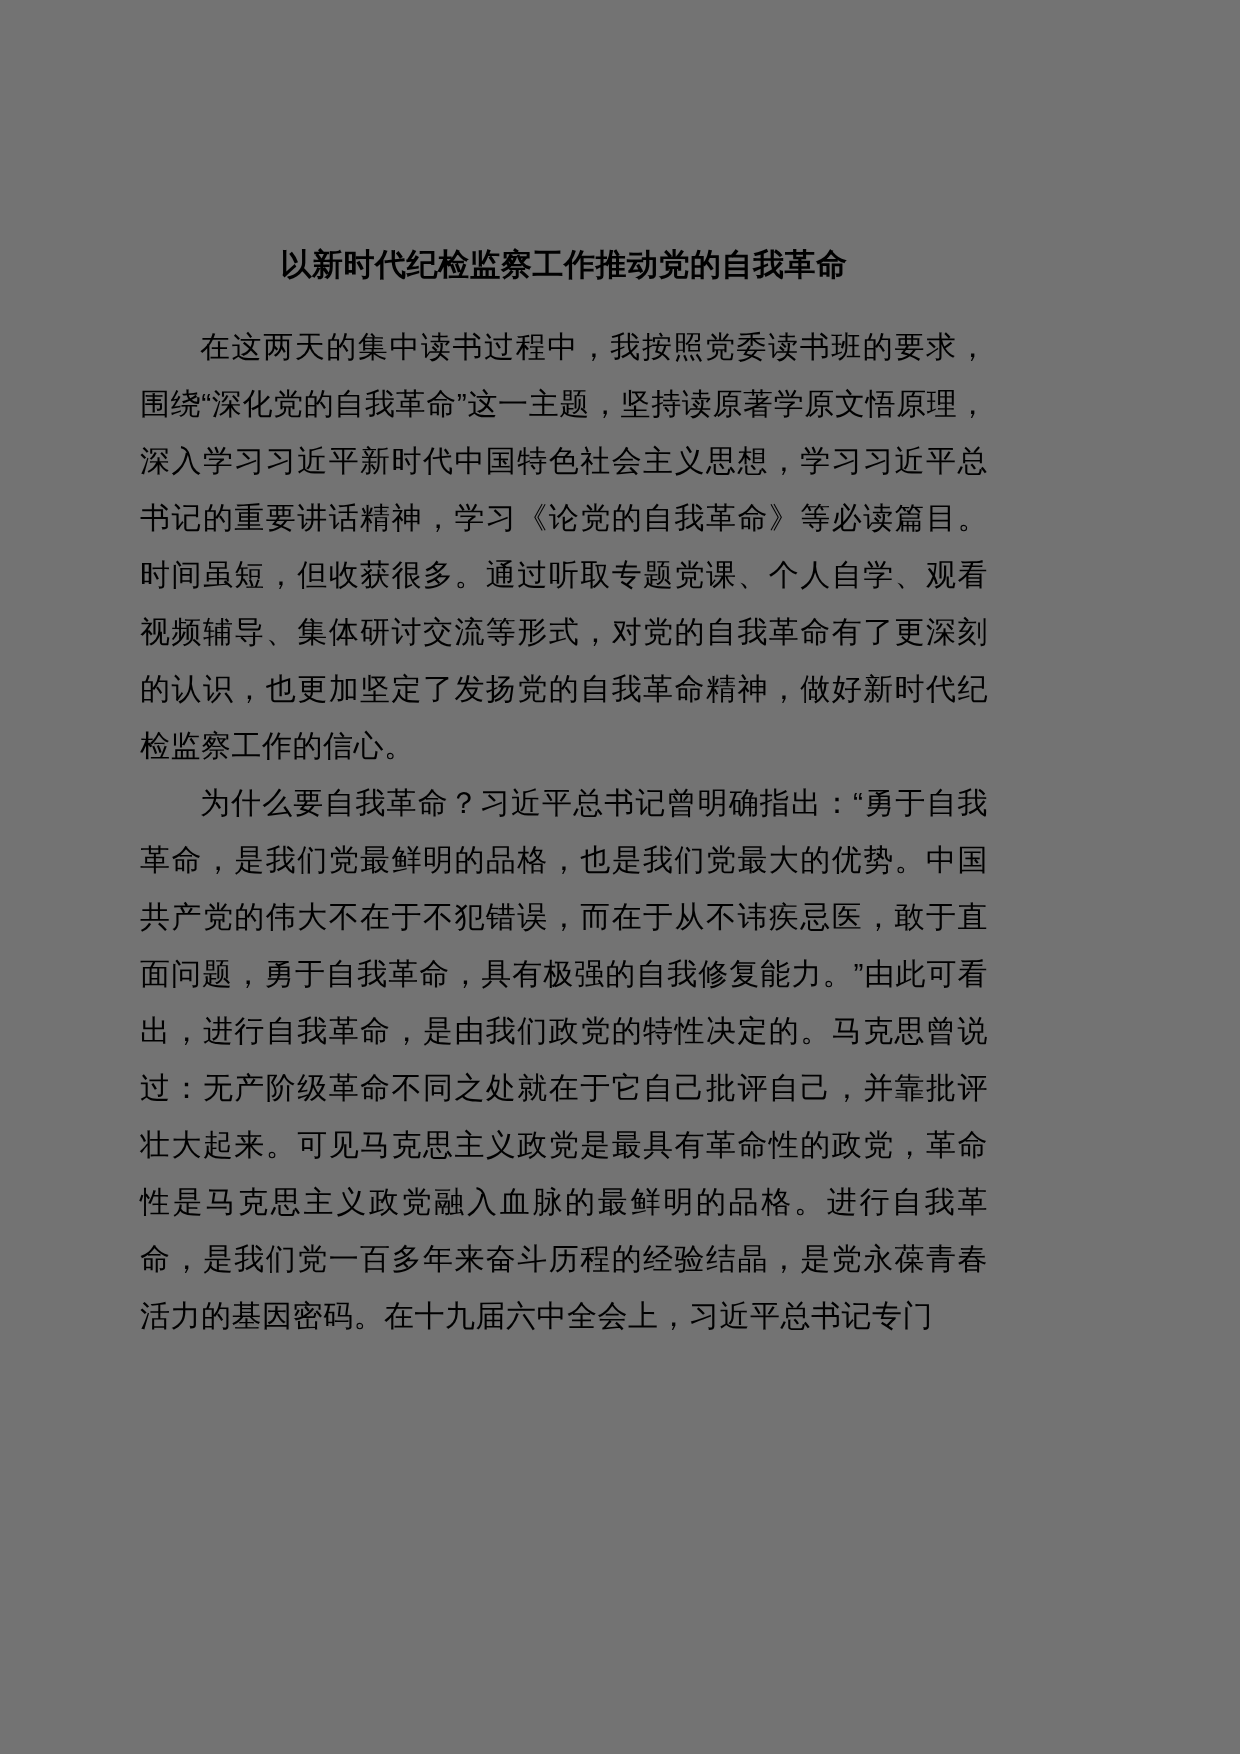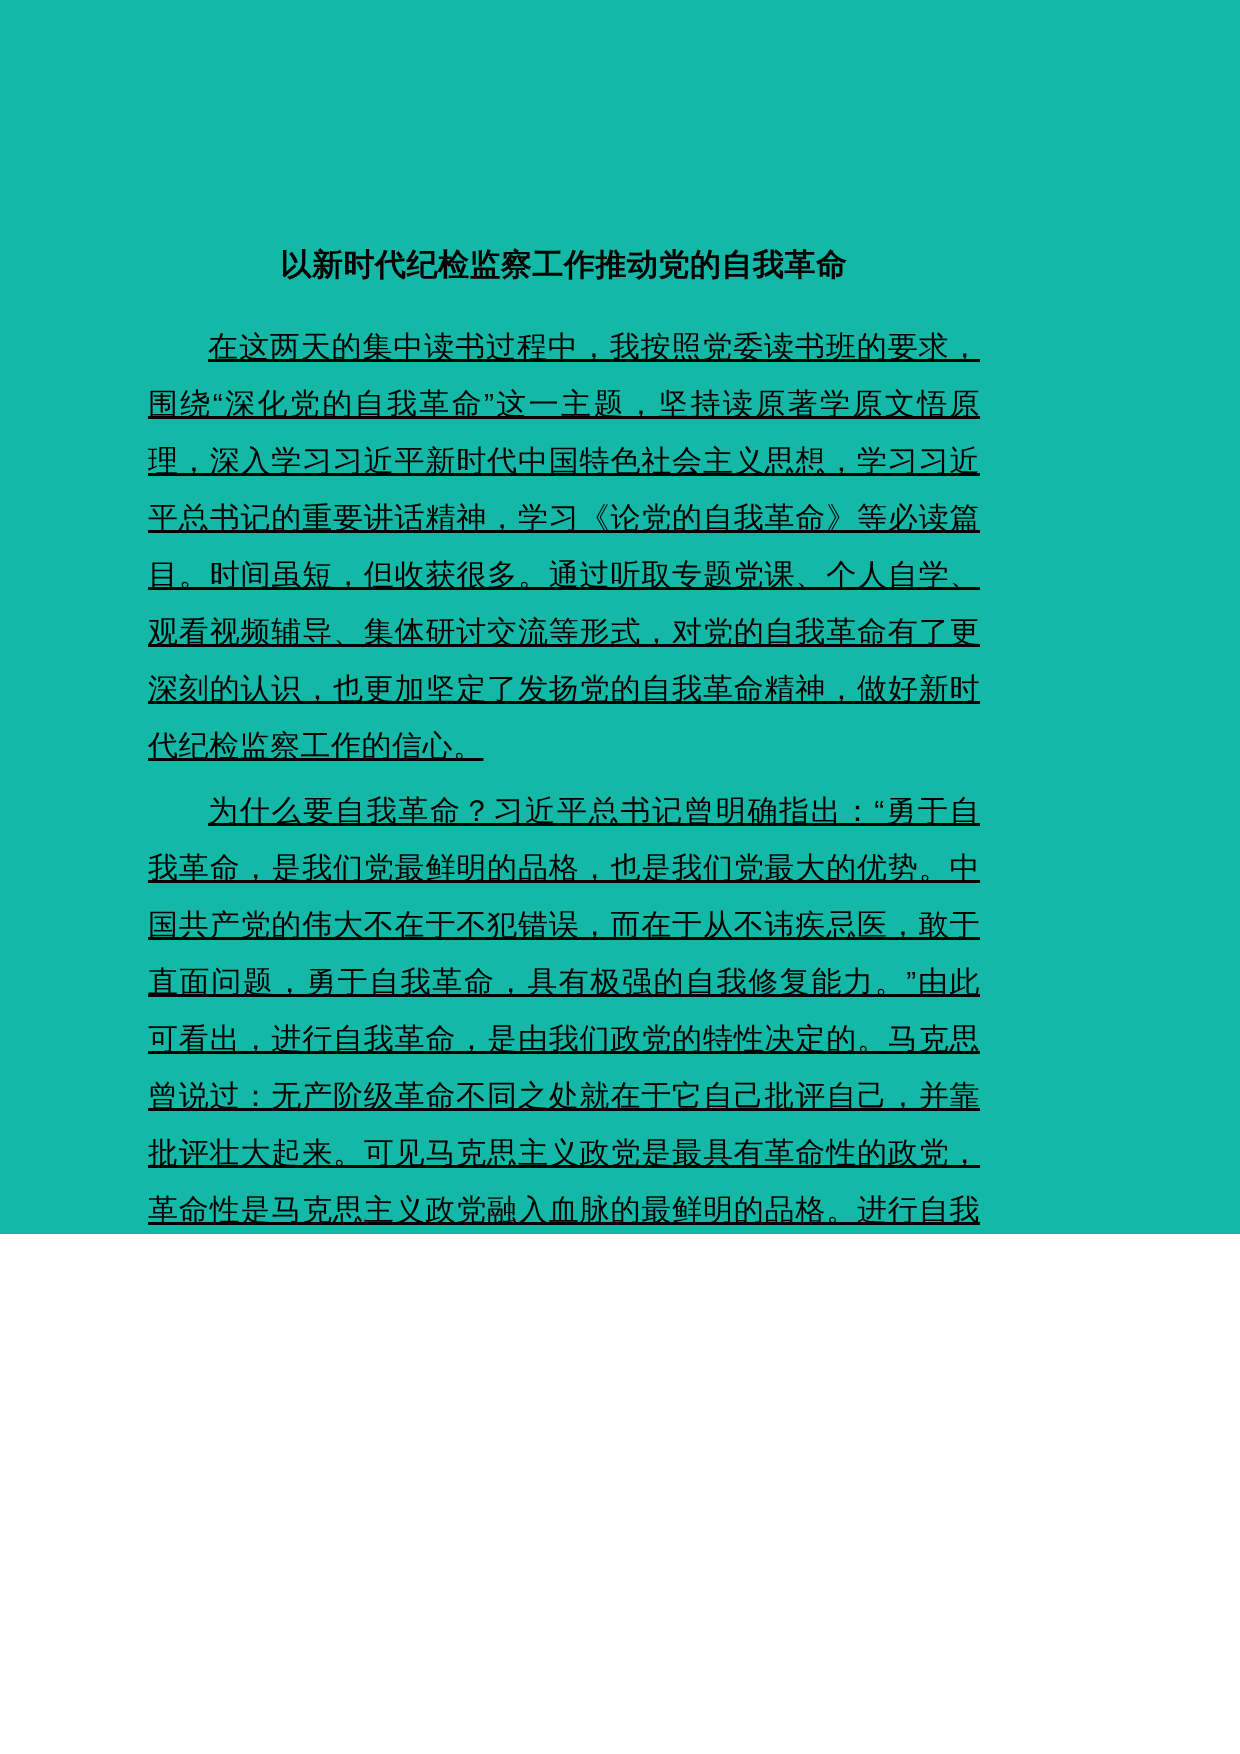--- a/index.html
+++ b/index.html
@@ -3,46 +3,45 @@
 <meta charset="utf-8">
 <style>
   html, body {
     margin: 0;
     padding: 0;
     background: #ffffff;
   }
   .page {
     position: relative;
     width: 1240px;
-    height: 1234px;
+    height: 1754px;
     margin: 0 auto;
-    background: #14b8a6;
+    background: #737373;
     box-sizing: border-box;
     padding: 243px 252px 0 140px;
     font-family: "Liberation Sans", "DejaVu Sans", sans-serif;
     color: #000000;
     overflow: hidden;
   }
   .doc-title {
     margin: 0 0 32px 0;
     font-size: 31px;
     font-weight: bold;
     text-align: center;
     line-height: 1.4;
     letter-spacing: 0.5px;
   }
   .doc-paragraph {
-    margin: 8px;
+    margin: 0;
     font-size: 30px;
     line-height: 57px;
     text-align: justify;
     text-indent: 2em;
     word-break: break-all;
     letter-spacing: 0.5px;
-    text-decoration: underline;
   }
 </style>
 </head>
 <body>
 
 <div class="page">
   <h1 class="doc-title">以新时代纪检监察工作推动党的自我革命</h1>
   <p class="doc-paragraph">在这两天的集中读书过程中，我按照党委读书班的要求，围绕“深化党的自我革命”这一主题，坚持读原著学原文悟原理，深入学习习近平新时代中国特色社会主义思想，学习习近平总书记的重要讲话精神，学习《论党的自我革命》等必读篇目。时间虽短，但收获很多。通过听取专题党课、个人自学、观看视频辅导、集体研讨交流等形式，对党的自我革命有了更深刻的认识，也更加坚定了发扬党的自我革命精神，做好新时代纪检监察工作的信心。</p>
   <p class="doc-paragraph">为什么要自我革命？习近平总书记曾明确指出：“勇于自我革命，是我们党最鲜明的品格，也是我们党最大的优势。中国共产党的伟大不在于不犯错误，而在于从不讳疾忌医，敢于直面问题，勇于自我革命，具有极强的自我修复能力。”由此可看出，进行自我革命，是由我们政党的特性决定的。马克思曾说过：无产阶级革命不同之处就在于它自己批评自己，并靠批评壮大起来。可见马克思主义政党是最具有革命性的政党，革命性是马克思主义政党融入血脉的最鲜明的品格。进行自我革命，是我们党一百多年来奋斗历程的经验结晶，是党永葆青春活力的基因密码。在十九届六中全会上，习近平总书记专门</p>
 </div>

